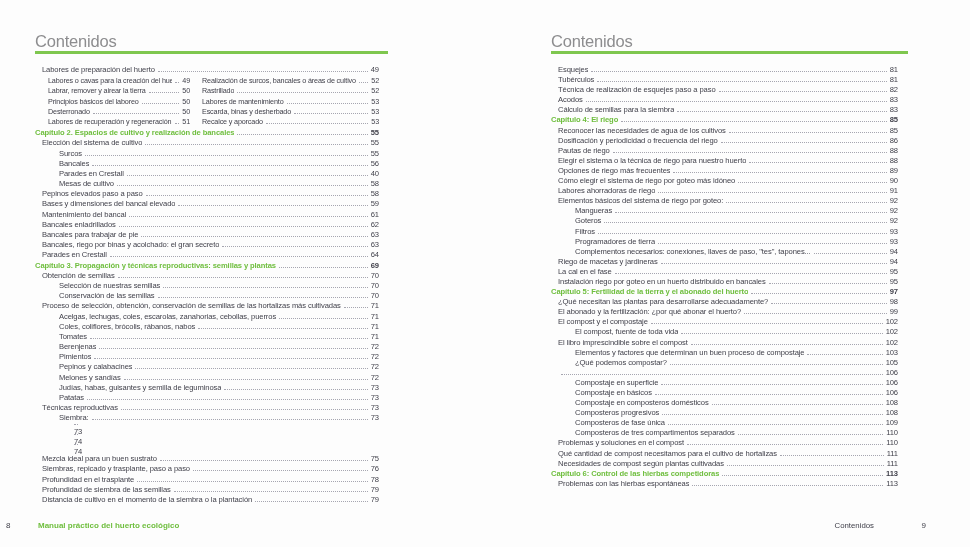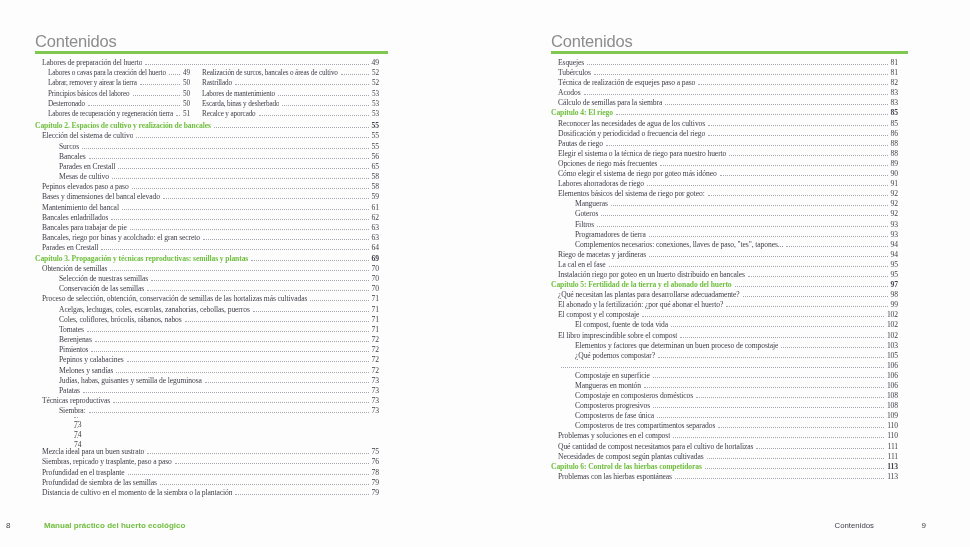--- a/index.html
+++ b/index.html
@@ -22,21 +22,21 @@
   .page-left{left:35px;width:353px;}
   .page-right{left:551px;width:357px;}
   .page-title{
     font-size:16.5px;
     line-height:18px;
     color:var(--title-gray);
     letter-spacing:-0.2px;
     font-weight:400;
   }
   .title-bar{height:3px;background:var(--bar-green);margin-top:1px;}
-  .toc{margin-top:4px;font-family:Liberation Serif, serif;}
+  .toc{margin-top:11px;}
   .page-left .toc{width:344px;}
   .page-right .toc{width:347px;}
   .toc-row{
     display:flex;
     align-items:baseline;
     height:10.2px;
     font-size:7.6px;
     letter-spacing:-0.1px;
     white-space:nowrap;
   }
@@ -56,21 +56,21 @@
   .chapter .lbl{color:var(--green);font-weight:700;}
   .chapter .pg{font-weight:700;}
   .intro-cols{display:flex;margin-top:1px;margin-left:13px;}
   .intro-col{display:block;}
   .intro-col-1{width:142px;margin-right:12px;flex:0 0 auto;}
   .intro-col-2{flex:1 1 auto;}
   .intro-col .toc-row{font-size:7.2px;letter-spacing:-0.15px;padding-left:0;}
   .main-list{margin-top:1px;}
   .footer-item{position:absolute;top:521px;font-size:8px;}
   .footer-pagenum-left{left:6px;}
-  .footer-booktitle{left:44px;color:var(--green);font-weight:700;}
+  .footer-booktitle{left:38px;color:var(--green);font-weight:700;}
   .footer-section{right:96px;font-size:7.8px;}
   .footer-pagenum-right{right:44px;}
 </style>
 </head>
 <body>
 
 <div class="page page-left">
   <div class="page-title">Contenidos</div>
   <div class="title-bar"></div>
   <div class="toc">
@@ -152,21 +152,21 @@
           <span class="pg">55</span>
         </div>
         <div class="toc-row lvl2">
           <span class="lbl">Bancales</span>
           <span class="dots"></span>
           <span class="pg">56</span>
         </div>
         <div class="toc-row lvl2">
           <span class="lbl">Parades en Crestall</span>
           <span class="dots"></span>
-          <span class="pg">65</span>
+          <span class="pg">40</span>
         </div>
         <div class="toc-row lvl2">
           <span class="lbl">Mesas de cultivo</span>
           <span class="dots"></span>
           <span class="pg">58</span>
         </div>
         <div class="toc-row lvl1">
           <span class="lbl">Pepinos elevados paso a paso</span>
           <span class="dots"></span>
           <span class="pg">58</span>
@@ -483,21 +483,21 @@
         <div class="toc-row lvl1">
           <span class="dots"></span>
           <span class="pg">106</span>
         </div>
         <div class="toc-row lvl2">
           <span class="lbl">Compostaje en superficie</span>
           <span class="dots"></span>
           <span class="pg">106</span>
         </div>
         <div class="toc-row lvl2">
-          <span class="lbl">Mangueras en montón</span>
+          <span class="lbl">Compostaje en básicos</span>
           <span class="dots"></span>
           <span class="pg">106</span>
         </div>
         <div class="toc-row lvl2">
           <span class="lbl">Compostaje en composteros domésticos</span>
           <span class="dots"></span>
           <span class="pg">108</span>
         </div>
         <div class="toc-row lvl2">
           <span class="lbl">Composteros progresivos</span>

